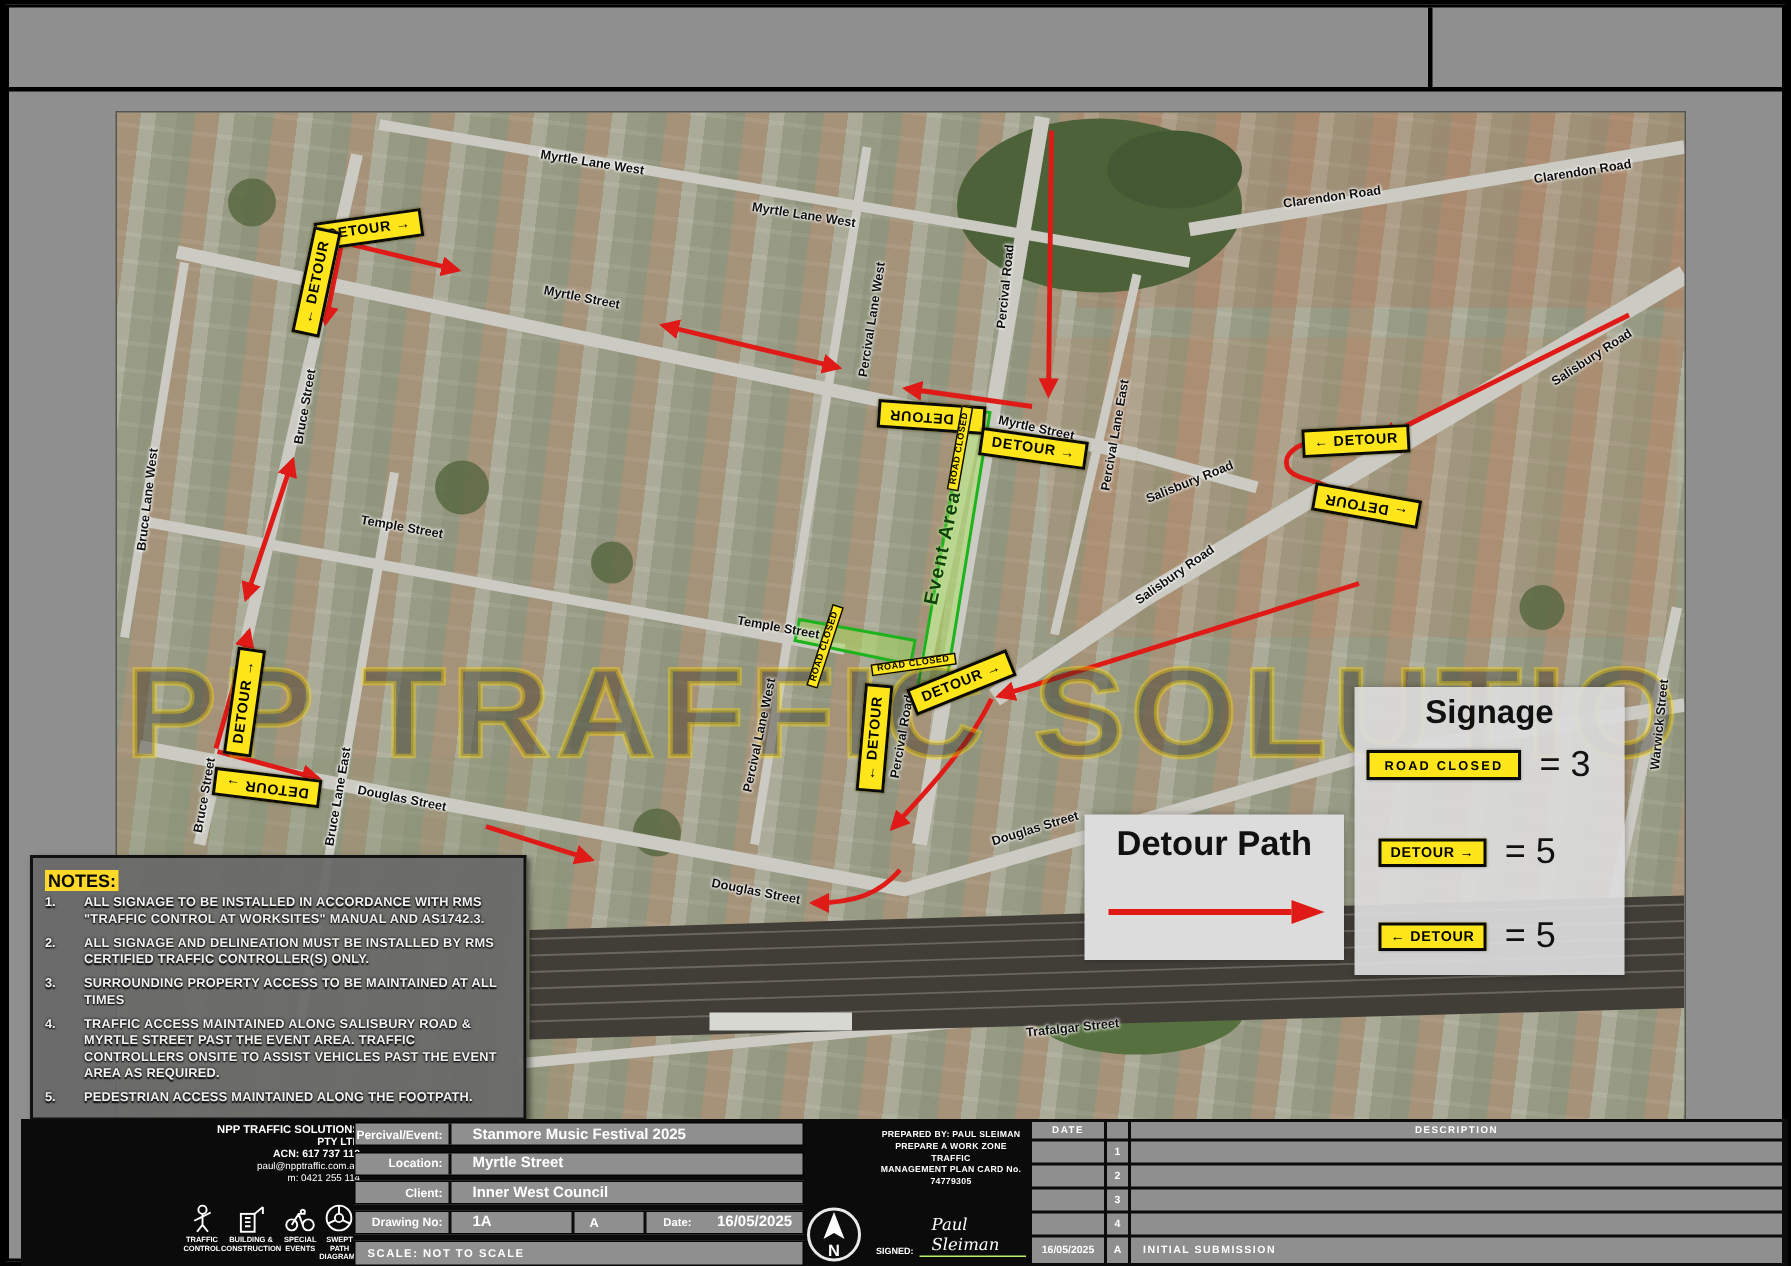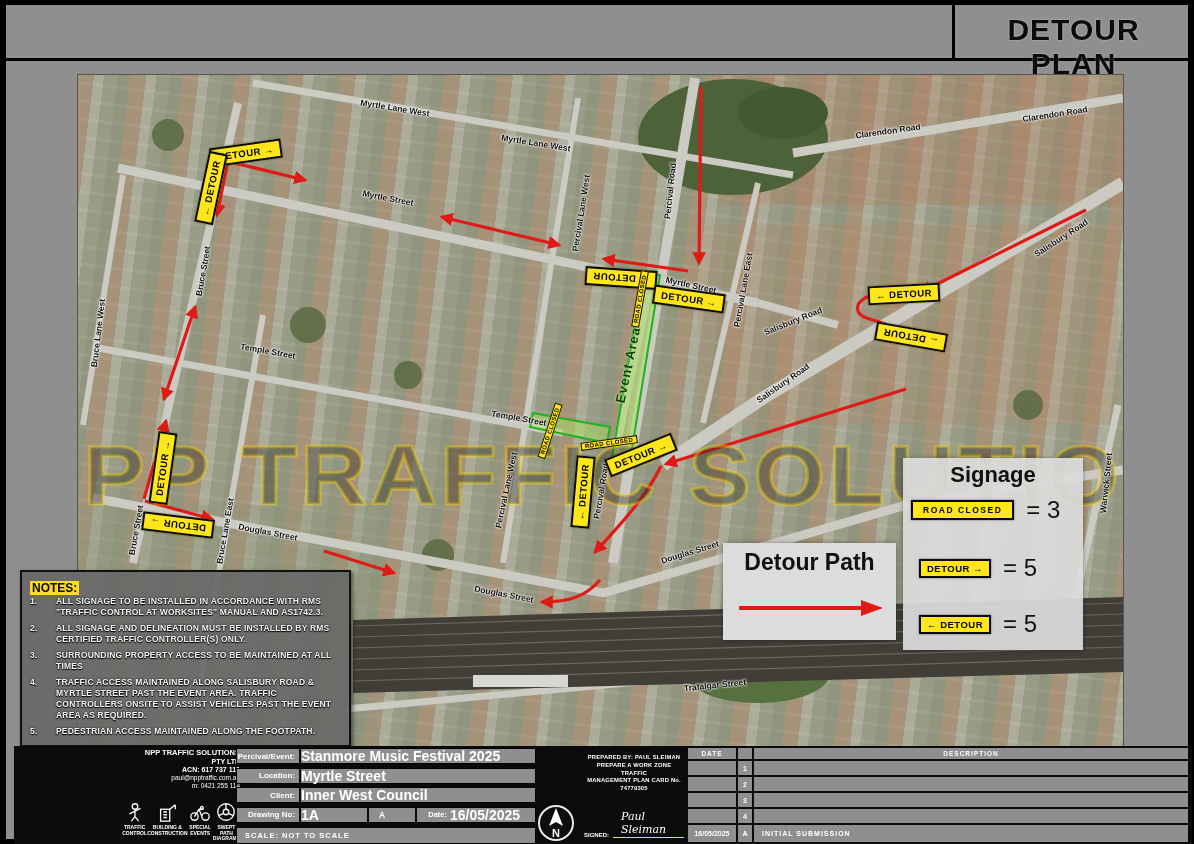--- a/index.html
+++ b/index.html
@@ -47,42 +47,41 @@
   .tb-company .c1{font-size:7.5px;font-weight:700;}
   .tb-company .c2{font-size:7px;font-weight:700;}
   .tb-company .c3{font-size:6.5px;}
   .tb-icons{position:absolute;left:108px;top:55px;width:118px;height:42px;display:flex;}
   .svc{flex:1;display:flex;flex-direction:column;align-items:center;}
   .svc svg{width:22px;height:22px;}
   .svc-label{font-size:5px;font-weight:700;color:#fff;text-align:center;line-height:1.1;margin-top:2px;}
   .tb-table{position:absolute;left:222px;top:2px;width:300px;}
   .tb-row{display:flex;height:14px;margin-bottom:3.5px;background:#8f8f8f;border:1px solid #050505;align-items:center;}
   .tb-label{flex:0 0 58px;text-align:right;padding-right:4px;font-size:8px;font-weight:700;color:#fff;border-right:2px solid #0b0b0b;height:100%;display:flex;align-items:center;justify-content:flex-end;}
-  .tb-value{flex:1;padding-left:0;font-size:14px;font-weight:700;color:#fff;}
+  .tb-value{flex:1;padding-left:14px;font-size:10px;font-weight:700;color:#fff;}
   .tb-cell-sm{flex:0 0 26px;text-align:center;font-size:8.5px;font-weight:700;color:#fff;border-left:2px solid #0b0b0b;height:100%;display:flex;align-items:center;justify-content:center;}
   .tb-cell-dl{flex:0 0 30px;text-align:right;font-size:7.5px;font-weight:700;color:#fff;border-left:2px solid #0b0b0b;height:100%;display:flex;align-items:center;justify-content:flex-end;padding-right:3px;margin-left:20px;}
   .tb-scale{height:15px;background:#8f8f8f;border:1px solid #050505;display:flex;align-items:center;padding-left:8px;font-size:7.5px;font-weight:700;letter-spacing:1px;color:#fff;margin-top:4px;}
   .tb-compass{position:absolute;left:520px;top:57px;width:44px;height:40px;}
   .tb-prepared{position:absolute;left:570px;top:4px;width:100px;height:92px;display:flex;flex-direction:column;align-items:center;justify-content:space-between;padding:4px 0;box-sizing:border-box;}
   .prep-lines{font-size:5.8px;font-weight:700;color:#fff;text-align:center;line-height:1.35;letter-spacing:.2px;}
   .signed-row{display:flex;align-items:flex-end;}
   .signed-label{font-size:6px;font-weight:700;color:#fff;margin-right:4px;}
   .signature{font-family:"DejaVu Serif",serif;font-style:italic;font-size:11px;color:#fff;border-bottom:1px solid #bef264;padding:0 8px 1px 8px;}
   .tb-rev{position:absolute;left:674px;top:2px;width:500px;height:95px;display:grid;grid-template-columns:48px 14px 1fr;grid-template-rows:11px 14px 14px 14px 14px 17px;gap:2px;background:#0b0b0b;}
   .rev-cell{background:#8f8f8f;color:#fff;display:flex;align-items:center;justify-content:center;font-size:7px;font-weight:700;}
   .rev-head{font-size:6.5px;letter-spacing:1px;}
   .rev-desc{justify-content:flex-start;padding-left:8px;letter-spacing:1px;}
 </style>
 </head>
 <body>
 
 <div class="sheet">
   <div class="top-rule"></div>
   <div class="title-vline"></div>
-  <div class="plan-title">DETOUR PLAN</div>
 
   <div class="map">
     <div class="texture"></div>
     <div class="patch" style="left:640px;top:0;width:405px;height:130px;background:rgba(186,110,76,.22);"></div>
     <div class="patch" style="left:0;top:430px;width:300px;height:250px;background:rgba(140,150,120,.35);"></div>
     <div class="patch" style="left:620px;top:150px;width:420px;height:200px;background:rgba(196,130,90,.18);"></div>
 
     <svg class="overlay" width="1045" height="680" viewBox="0 0 1045 680">
       <defs>
         <marker id="ah" viewBox="0 0 10 10" refX="8" refY="5" markerWidth="4.2" markerHeight="4.2" orient="auto-start-reverse">

